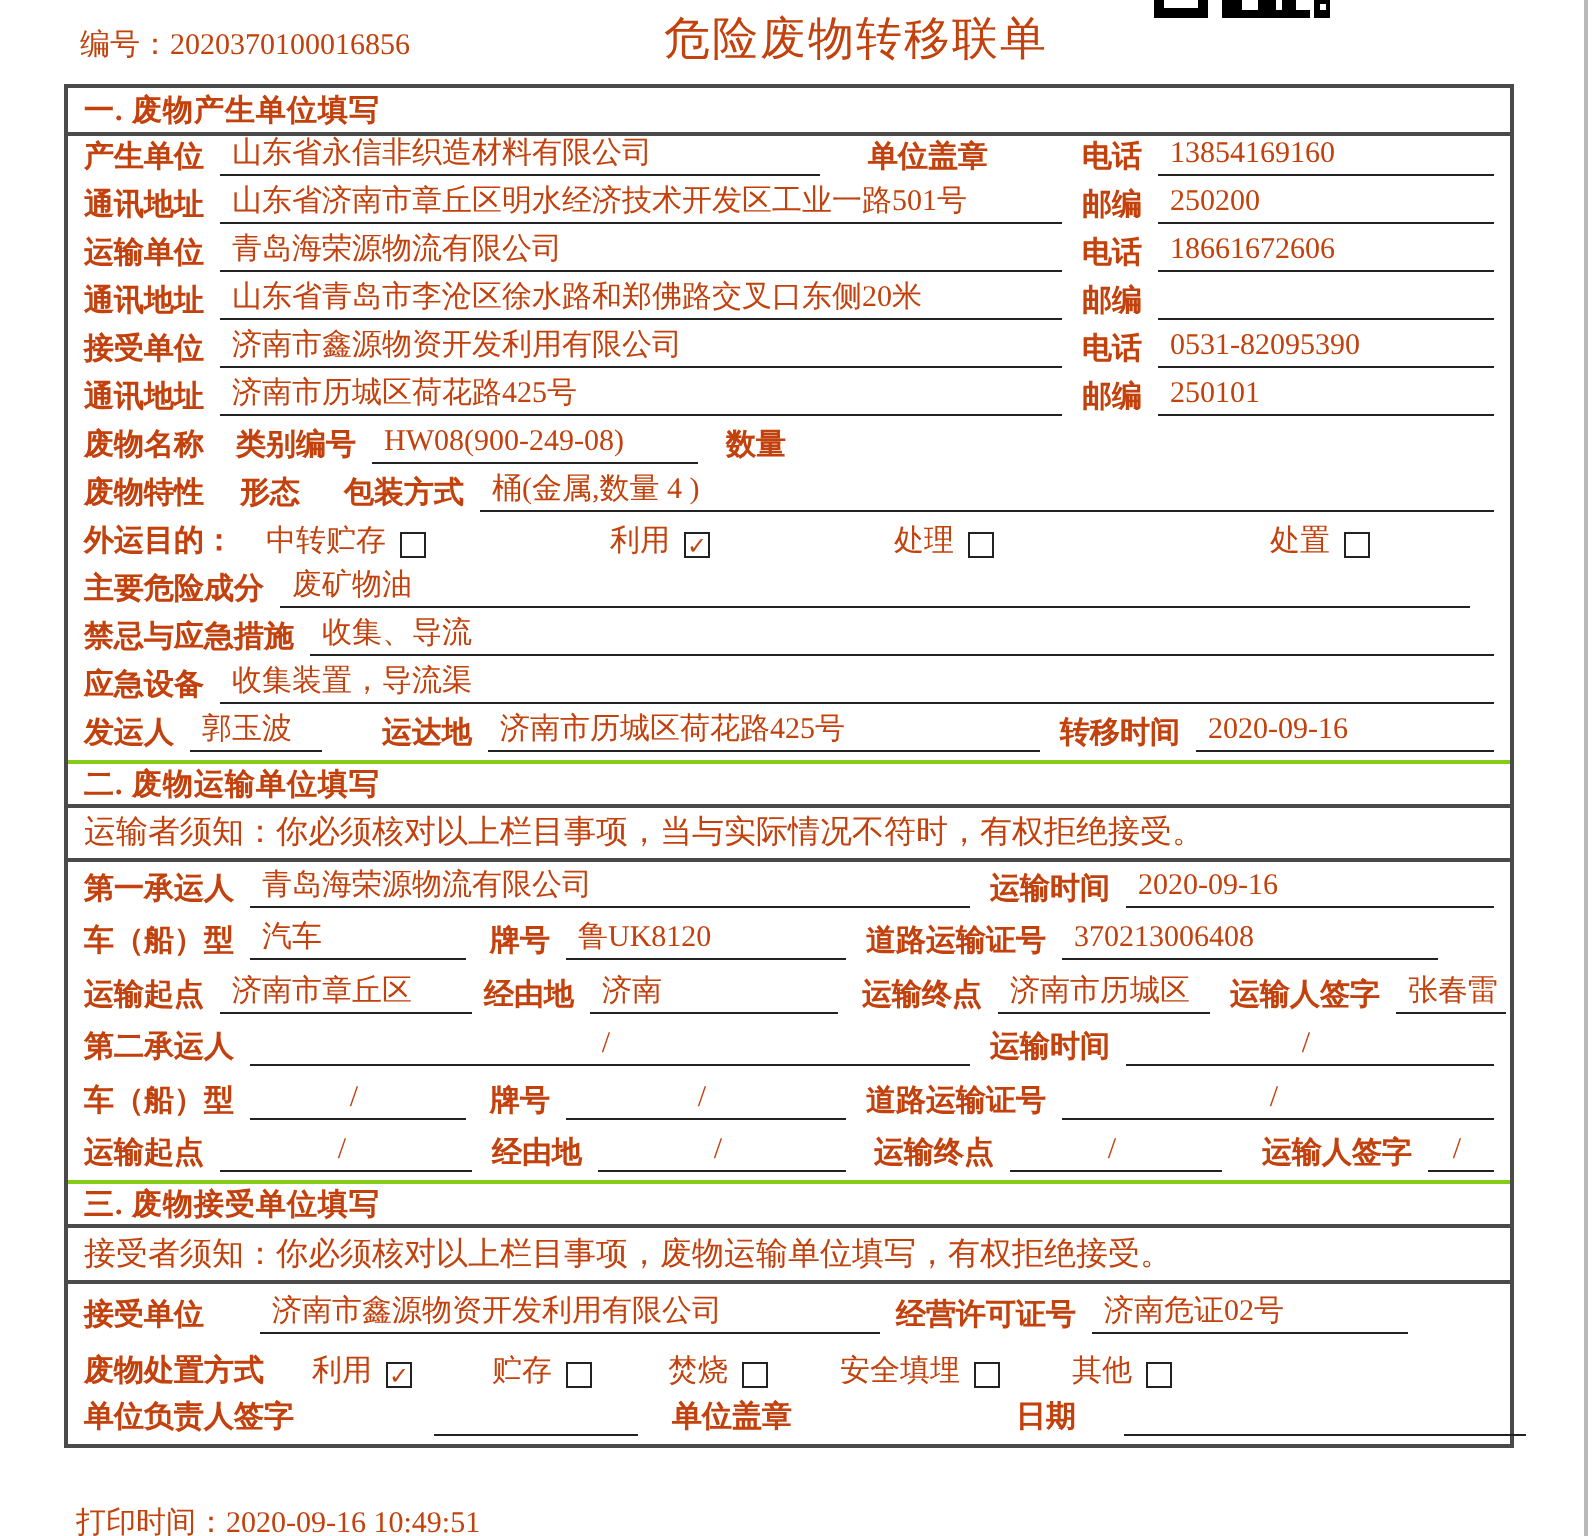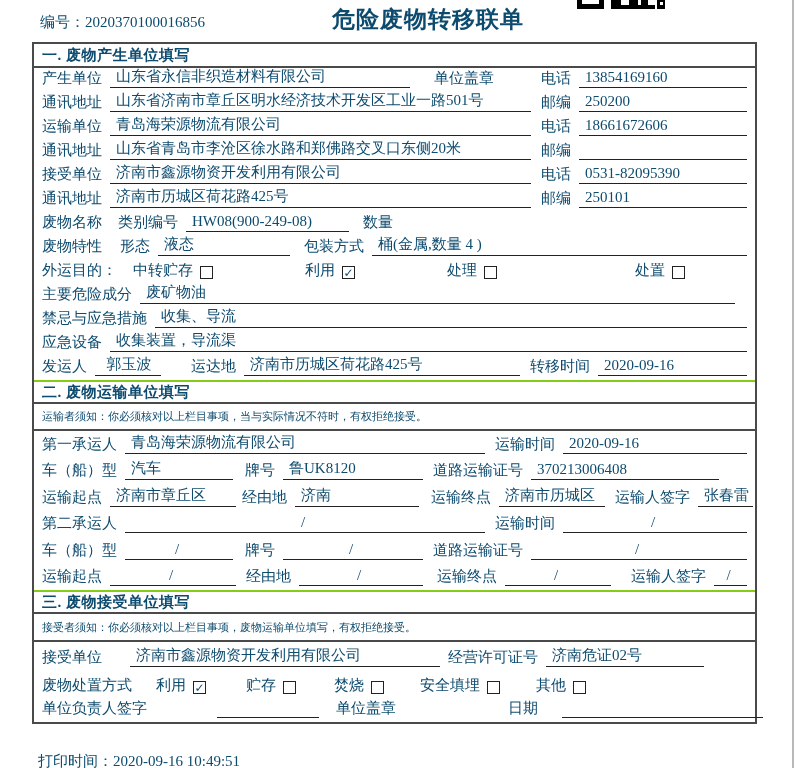--- a/index.html
+++ b/index.html
@@ -1,49 +1,49 @@
 <!DOCTYPE html>
 <html><head>
 <meta charset="utf-8">
 <style>
   * { margin:0; padding:0; box-sizing:border-box; }
   html,body { background:#fff; }
   .page {
     position:relative; width:796px; height:768px; background:#ffffff;
-    font-family:"Liberation Serif","DejaVu Serif",serif; color:#0c4a6e;
+    font-family:"Liberation Serif","DejaVu Serif",serif; color:#c2410c;
     overflow:hidden;
   }
   .page-edge { position:absolute; right:2px; top:0; bottom:0; width:2px; background:#b9b9b9; }
 
   
   .doc-number { position:absolute; left:40px; top:13px; font-size:15px; white-space:nowrap; }
   .doc-title  { position:absolute; left:60px; right:0; top:4px; text-align:center;
-                font-size:23px; font-weight:bold; letter-spacing:1px; }
+                font-size:23px; font-weight:normal; letter-spacing:1px; }
   .qr-frag { position:absolute; left:577px; top:0; }
 
   
   .form-table {
     position:absolute; left:32px; top:42px; width:725px;
     border:2px solid #4a4a4a; background:#fff;
   }
   .sec-h {
     font-weight:bold; font-size:15px; height:24px; display:flex; align-items:center;
     padding:0 8px; border-bottom:2px solid #4a4a4a; letter-spacing:0.5px;
   }
   .sec-h.mid { border-top:2px solid #84cc16; }
   .notice {
-    font-size:11px; height:27px; display:flex; align-items:center;
+    font-size:16px; height:27px; display:flex; align-items:center;
     padding:0 8px; border-bottom:2px solid #4a4a4a;
   }
   .row {
     display:flex; align-items:flex-end; padding:0 8px 4px 8px;
     font-size:15px; height:24px; white-space:nowrap;
   }
   .s2 .row { height:26.5px; }
-  .lbl { margin-right:8px; flex:0 0 auto; }
+  .lbl { margin-right:8px; flex:0 0 auto;font-weight:bold; }
   .v {
     border-bottom:1px solid #222; padding:0 4px 1px 6px;
     flex:0 0 auto; min-height:17px; overflow:visible;
   }
   .grow { flex:1 1 auto; }
   .slash { text-align:center; padding-left:0; }
   .cb {
     width:13px; height:13px; border:1.5px solid #222; flex:0 0 auto;
     display:inline-flex; align-items:center; justify-content:center;
     font-size:12px; line-height:1; margin-left:7px; margin-bottom:1px;
@@ -126,21 +126,20 @@
     <div class="row">
       <span class="lbl">废物名称</span>
       <span class="lbl" style="margin-left:8px">类别编号</span>
       <span class="v" style="width:163px">HW08(900-249-08)</span>
       <span class="lbl" style="margin-left:14px">数量</span>
     </div>
 
     <div class="row">
       <span class="lbl">废物特性</span>
       <span class="lbl" style="margin-left:10px">形态</span>
-      <span class="v" style="width:132px">液态</span>
       <span class="lbl" style="margin-left:14px">包装方式</span>
       <span class="v grow">桶(金属,数量 4 )</span>
     </div>
 
     <div class="row">
       <span class="lbl">外运目的：</span>
       <span class="opt" style="margin-left:8px">
         <span>中转贮存</span>
         <span class="cb"></span>
       </span>
@@ -168,21 +167,21 @@
       <span class="v grow">收集、导流</span>
     </div>
 
     <div class="row">
       <span class="lbl">应急设备</span>
       <span class="v grow">收集装置，导流渠</span>
     </div>
 
     <div class="row">
       <span class="lbl">发运人</span>
-      <span class="v" style="width:66px;text-align:center">郭玉波</span>
+      <span class="v" style="width:66px;">郭玉波</span>
       <span class="lbl" style="margin-left:30px">运达地</span>
       <span class="v" style="width:276px">济南市历城区荷花路425号</span>
       <span class="lbl" style="margin-left:10px">转移时间</span>
       <span class="v grow">2020-09-16</span>
     </div>
 
     <div class="s2">
       <div class="sec-h mid">二. 废物运输单位填写</div>
       <div class="notice">运输者须知：你必须核对以上栏目事项，当与实际情况不符时，有权拒绝接受。</div>
 

